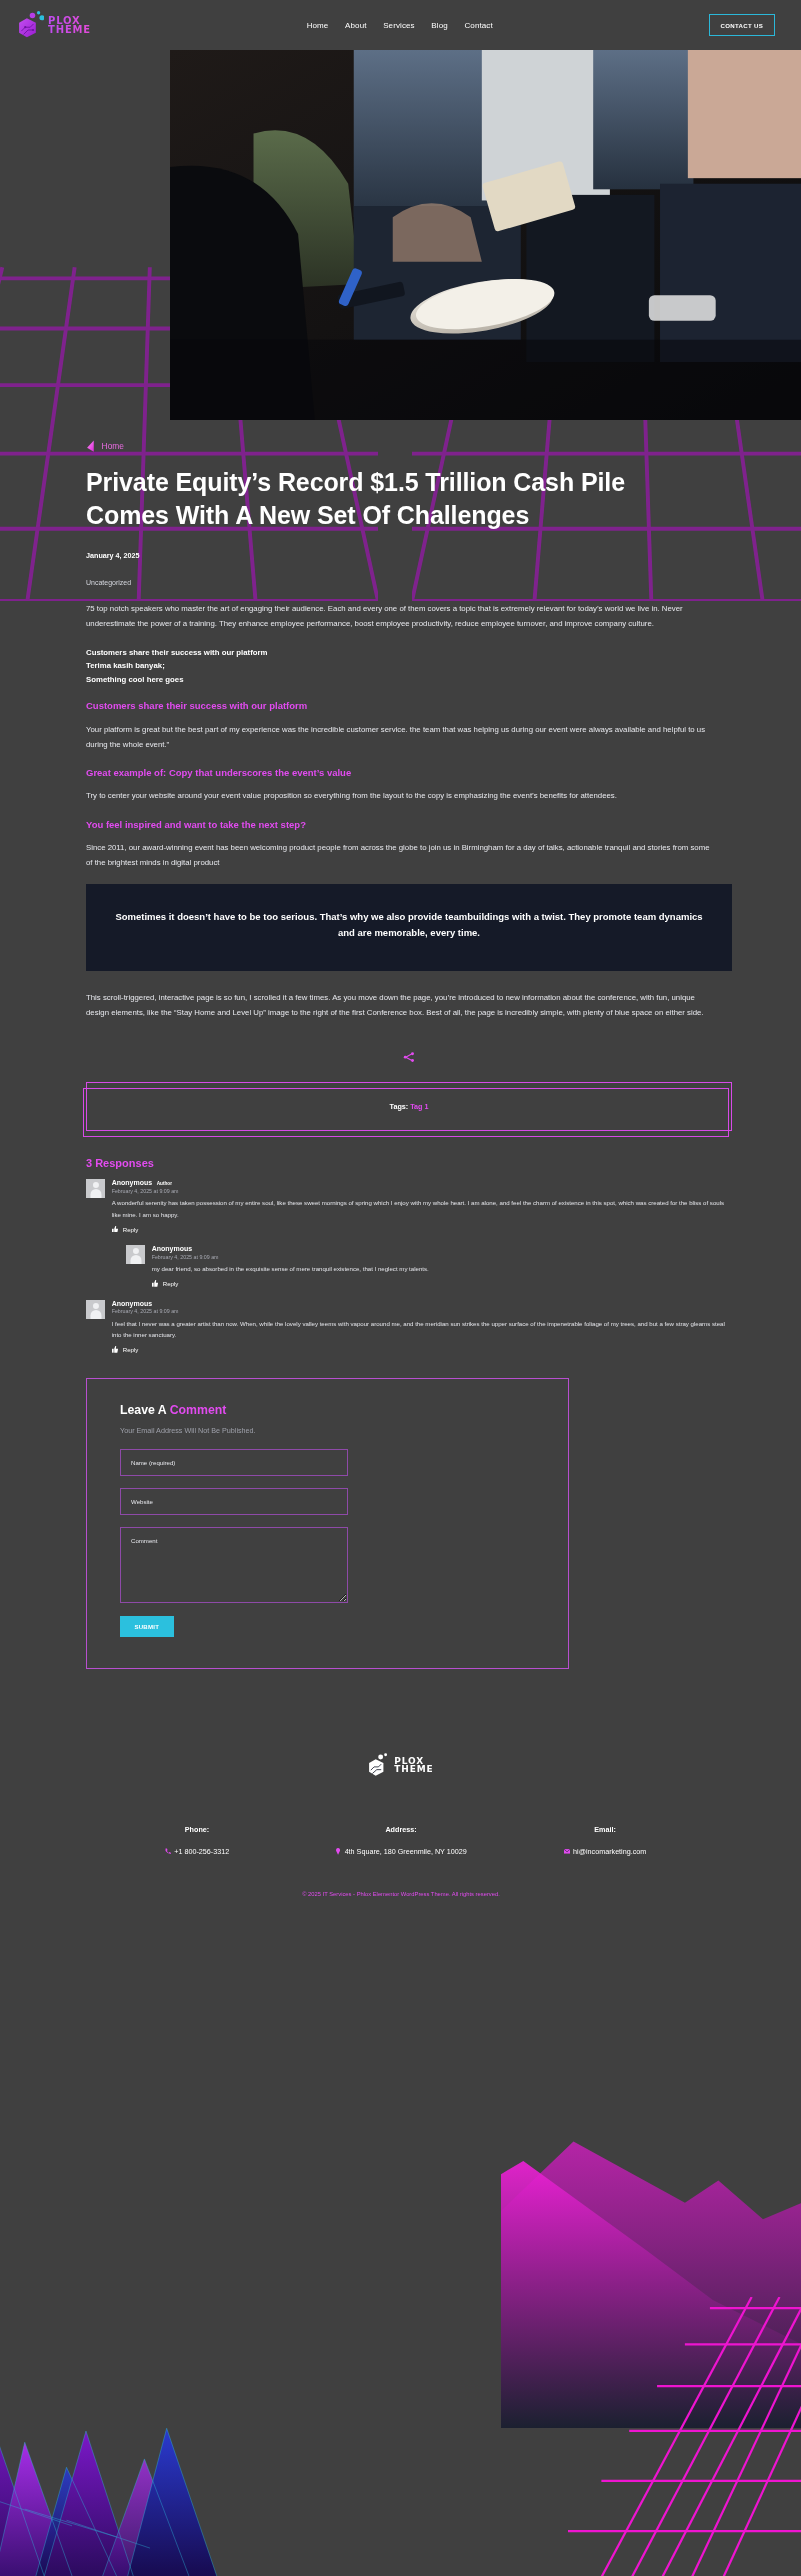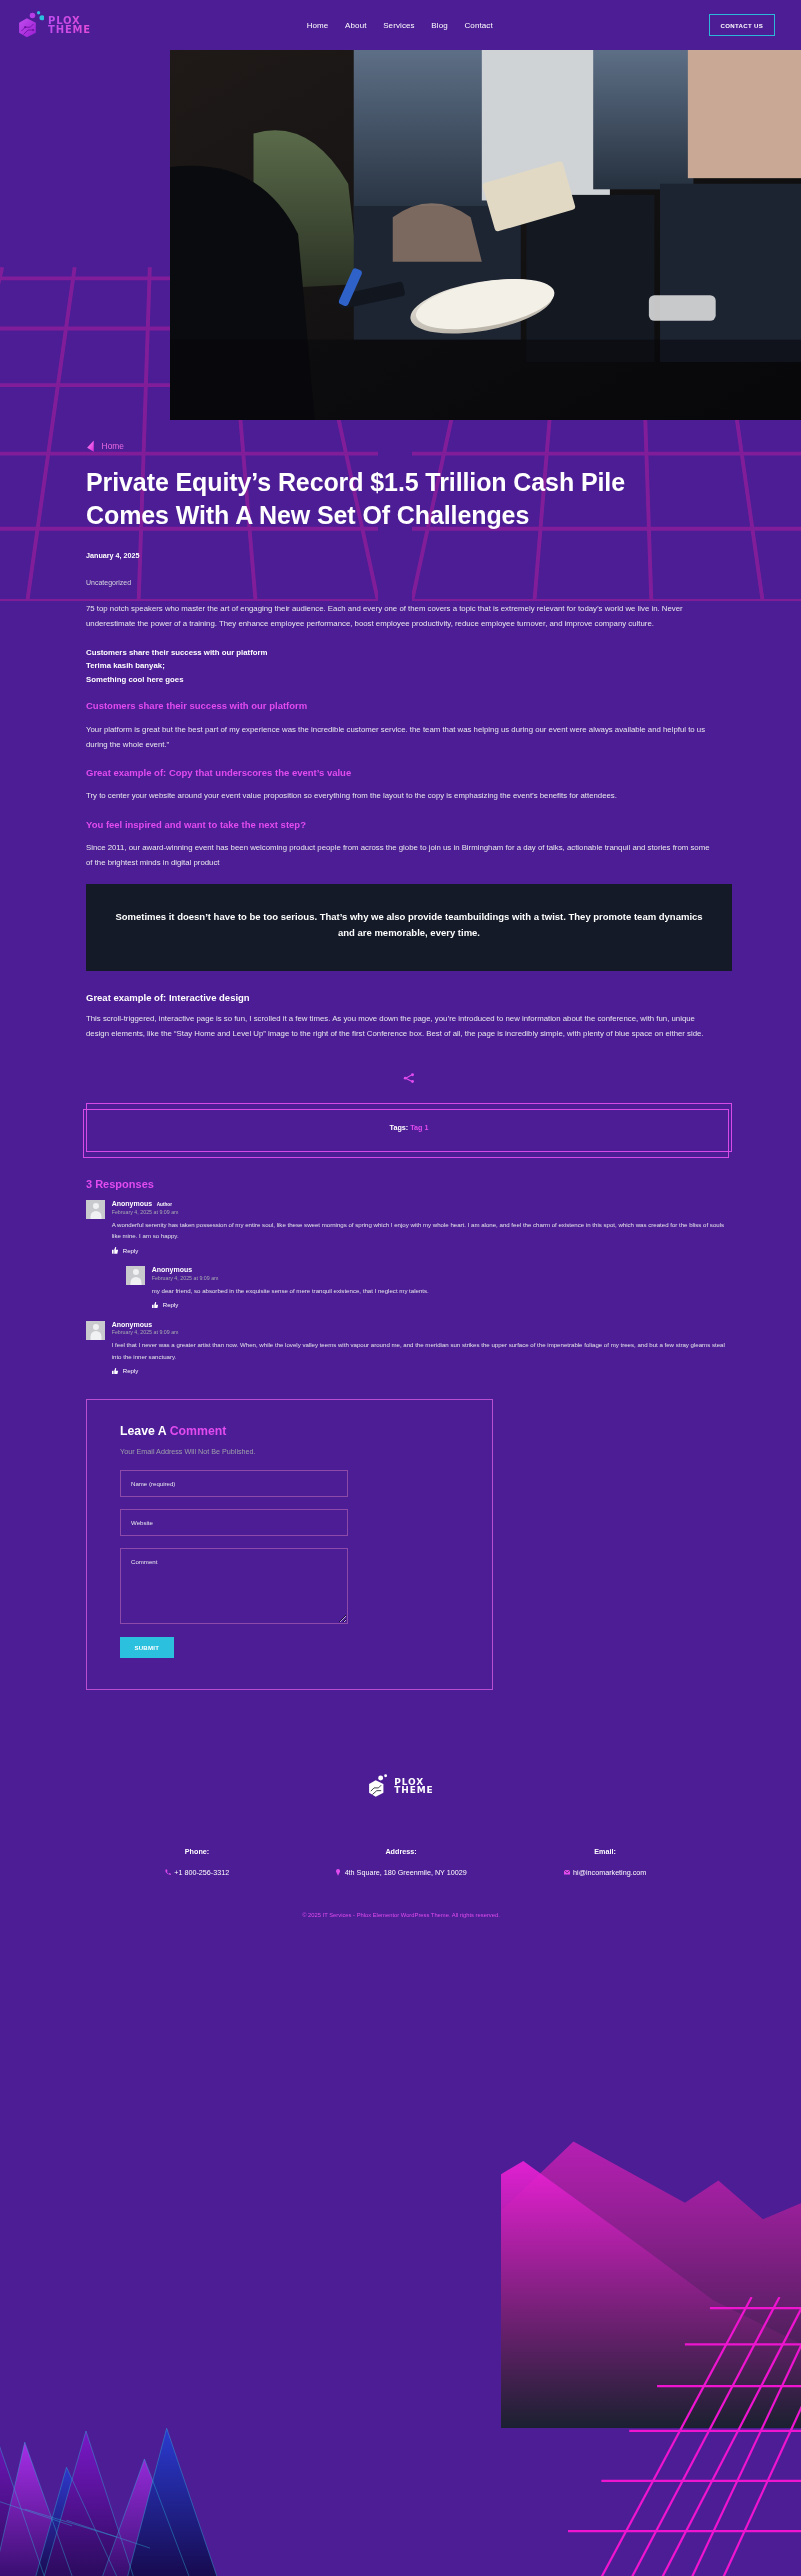--- a/index.html
+++ b/index.html
@@ -7,21 +7,21 @@
     width: 802px;
     background: #171c2b;
     font-family: "Liberation Sans", sans-serif;
     color: #ffffff;
     overflow-x: hidden;
   }
   .page {
     position: relative;
     width: 802px;
     min-height: 2576px;
-    background: #4c1d95;
+    background: #404040;
     overflow: hidden;
   }
 
   
   .bg-grid-left {
     position: absolute;
     left: -45px; top: 245px;
     width: 423px; height: 356px;
     pointer-events: none;
     opacity: .95;
@@ -281,21 +281,21 @@
   .c-badge { font-size: 4.7px; font-weight:700; color:#ffffff; }
   .c-date { font-size: 5.3px; color:#a7a9b2; margin-top:1.7px; margin-bottom:3.9px; }
   .c-text { font-size: 6.1px; line-height:1.85; color:#e4e5ea; max-width:624px; }
   .c-actions { display:flex; align-items:center; gap:5px; margin-top:5.6px; }
   .thumb-icon { width:6.1px; height:6.7px; display:block; }
   .reply-link { font-size:6.1px; color:#ffffff; text-decoration:none; }
 
   
   .form-card {
     border: 0.6px solid #b84fd0;
-    width: 407px;
+    width: 483px;
     padding: 24.5px 33px 31px;
     margin-top: 24.5px;
     position: relative;
     z-index: 4;
     background: transparent;
   }
   .form-title { font-size: 12.3px; font-weight: 700; margin-bottom: 9px; }
   .form-title .accent { color: #e24bf0; }
   .form-sub { font-size: 7.2px; color: #9ea0aa; margin-bottom: 13.4px; }
   .field {
@@ -541,21 +541,20 @@
     <h3 class="h-purple">Great example of: Copy that underscores the event’s value</h3>
     <p class="body-p">Try to center your website around your event value proposition so everything from the layout to the copy is emphasizing the event’s benefits for attendees.</p>
 
     <h3 class="h-purple">You feel inspired and want to take the next step?</h3>
     <p class="body-p">Since 2011, our award-winning event has been welcoming product people from across the globe to join us in Birmingham for a day of talks, actionable tranquil and stories from some of the brightest minds in digital product</p>
 
     <div class="quote-box">
       <p>Sometimes it doesn’t have to be too serious. That’s why we also provide teambuildings with a twist. They promote team dynamics and are memorable, every time.</p>
     </div>
 
-    <h3 class="h-white">Great example of: Interactive design</h3>
     <p class="body-p">This scroll-triggered, interactive page is so fun, I scrolled it a few times. As you move down the page, you’re introduced to new information about the conference, with fun, unique design elements, like the “Stay Home and Level Up” image to the right of the first Conference box. Best of all, the page is incredibly simple, with plenty of blue space on either side.</p>
 
     <div class="share-row">
       <svg class="share-icon" viewBox="0 0 22 22">
         <g stroke="#e24bf0" stroke-width="2" fill="none">
           <line x1="5" y1="11" x2="16" y2="5"></line>
           <line x1="5" y1="11" x2="16" y2="17"></line>
         </g>
         <circle cx="4" cy="11" r="2.6" fill="#e24bf0"></circle>
         <circle cx="17" cy="5" r="2.6" fill="#e24bf0"></circle>

